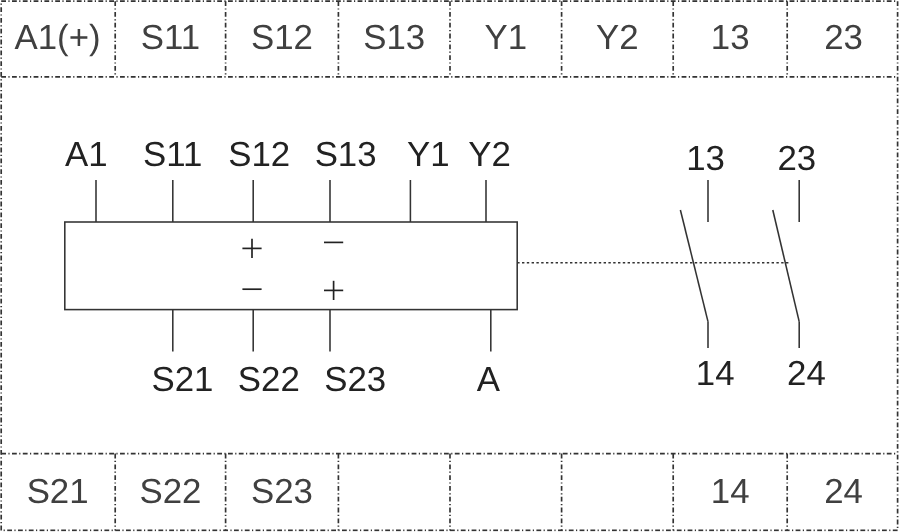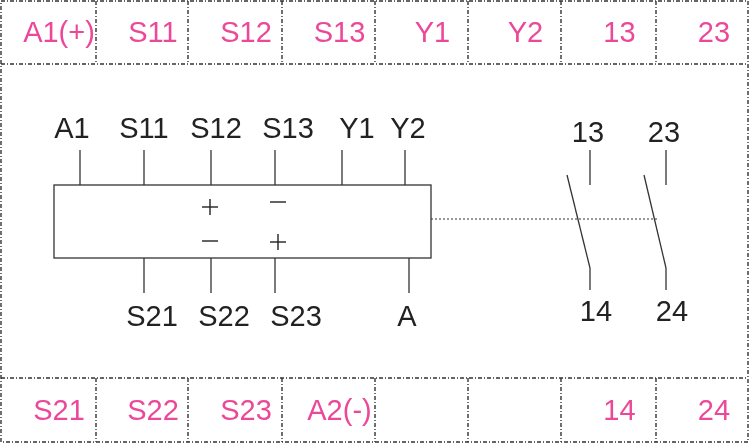--- a/index.html
+++ b/index.html
@@ -1,20 +1,20 @@
 <!DOCTYPE html>
 <html><head>
 <meta charset="utf-8">
 <style>
   html, body { margin:0; padding:0; background:#fff; }
   body { width:750px; height:443px; position:relative; overflow:hidden;
          font-family:"Liberation Sans", sans-serif; color:#1a1a1a; }
   .row { position:absolute; left:0; width:750px; }
   .cell { position:absolute; top:0; height:100%; display:flex; align-items:center; justify-content:center;
-          font-size:29px; color:#ec4899; box-sizing:border-box;margin-left:11px; }
+          font-size:29px; color:#404040; box-sizing:border-box; }
   svg { position:absolute; left:0; top:0; }
   .lbl { font-family:"Liberation Sans", sans-serif; font-size:29px; fill:#222; }
 </style>
 </head>
 <body>
 
 <div class="row" style="top:0;height:64px;">
   <div class="cell" style="left:0;width:96px;">A1(+)</div>
   <div class="cell" style="left:96px;width:92px;">S11</div>
   <div class="cell" style="left:188px;width:94px;">S12</div>
@@ -22,21 +22,20 @@
   <div class="cell" style="left:375px;width:93px;">Y1</div>
   <div class="cell" style="left:468px;width:93px;">Y2</div>
   <div class="cell" style="left:561px;width:95px;">13</div>
   <div class="cell" style="left:656px;width:94px;">23</div>
 </div>
 
 <div class="row" style="top:378px;height:65px;">
   <div class="cell" style="left:0;width:96px;">S21</div>
   <div class="cell" style="left:96px;width:92px;">S22</div>
   <div class="cell" style="left:188px;width:94px;">S23</div>
-  <div class="cell" style="left:282px;width:93px;">A2(-)</div>
   <div class="cell" style="left:375px;width:93px;"></div>
   <div class="cell" style="left:468px;width:93px;"></div>
   <div class="cell" style="left:561px;width:95px;">14</div>
   <div class="cell" style="left:656px;width:94px;">24</div>
 </div>
 
 <svg width="750" height="443" viewBox="0 0 750 443">
   <g stroke="#333" stroke-width="1.4" stroke-dasharray="4 2 1 2" fill="none">
 
     <rect x="1" y="1" width="747" height="441"></rect>

